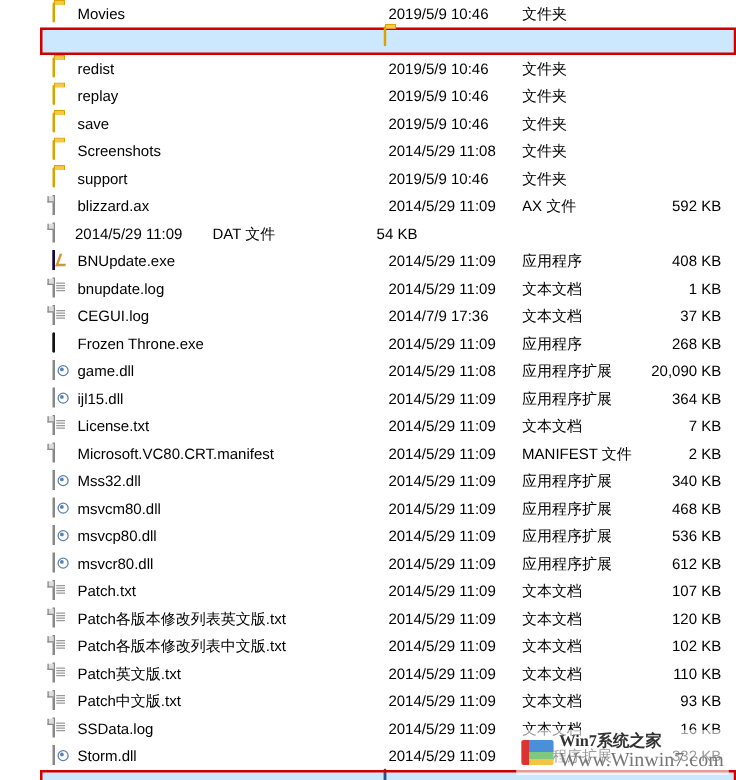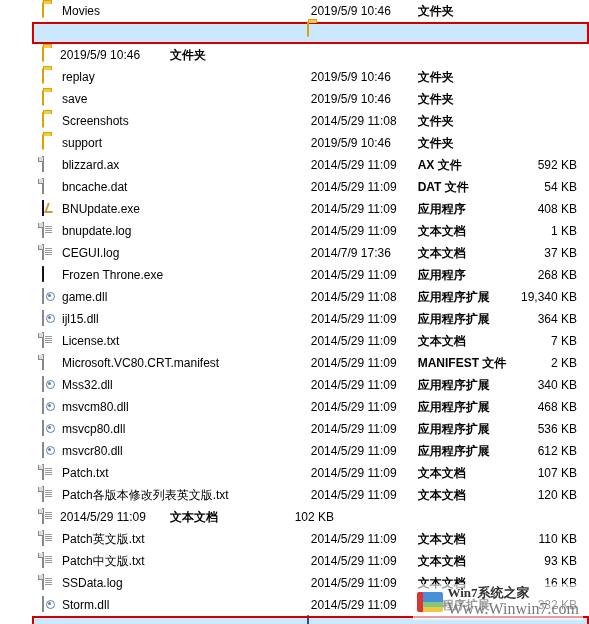--- a/index.html
+++ b/index.html
@@ -45,21 +45,20 @@
     text-overflow: ellipsis;
     padding-left: 2px;
   }
   .col-date {
     width: 110px;
     overflow: hidden;
   }
   .col-type {
     width: 96px;
     overflow: hidden;
-    font-weight: bold;
   }
   .col-size {
     width: 80px;
     text-align: right;
     padding-right: 12px;
     overflow: hidden;
   }
   
   .ico { width:16px; height:16px; display:block; }
   .ico-folder { 
@@ -158,20 +157,21 @@
       </div>
       <div class="col-name">MPQCleaner</div>
       <div class="col-date">2019/5/14 15:40</div>
       <div class="col-type">文件夹</div>
       <div class="col-size"></div>
     </div>
     <div class="file-row">
       <div class="col-icon">
         <span class="ico"><span class="ico-folder"></span></span>
       </div>
+      <div class="col-name">redist</div>
       <div class="col-date">2019/5/9 10:46</div>
       <div class="col-type">文件夹</div>
       <div class="col-size"></div>
     </div>
     <div class="file-row">
       <div class="col-icon">
         <span class="ico"><span class="ico-folder"></span></span>
       </div>
       <div class="col-name">replay</div>
       <div class="col-date">2019/5/9 10:46</div>
@@ -211,21 +211,20 @@
       </div>
       <div class="col-name">blizzard.ax</div>
       <div class="col-date">2014/5/29 11:09</div>
       <div class="col-type">AX 文件</div>
       <div class="col-size">592 KB</div>
     </div>
     <div class="file-row">
       <div class="col-icon">
         <span class="ico"><span class="ico-file"></span></span>
       </div>
-      <div class="col-name">bncache.dat</div>
       <div class="col-date">2014/5/29 11:09</div>
       <div class="col-type">DAT 文件</div>
       <div class="col-size">54 KB</div>
     </div>
     <div class="file-row">
       <div class="col-icon">
         <span class="ico"><span class="ico-bnupdate"></span></span>
       </div>
       <div class="col-name">BNUpdate.exe</div>
       <div class="col-date">2014/5/29 11:09</div>
@@ -259,21 +258,21 @@
       <div class="col-type">应用程序</div>
       <div class="col-size">268 KB</div>
     </div>
     <div class="file-row">
       <div class="col-icon">
         <span class="ico"><span class="ico-dll"></span></span>
       </div>
       <div class="col-name">game.dll</div>
       <div class="col-date">2014/5/29 11:08</div>
       <div class="col-type">应用程序扩展</div>
-      <div class="col-size">19,340 KB</div>
+      <div class="col-size">20,090 KB</div>
     </div>
     <div class="file-row">
       <div class="col-icon">
         <span class="ico"><span class="ico-dll"></span></span>
       </div>
       <div class="col-name">ijl15.dll</div>
       <div class="col-date">2014/5/29 11:09</div>
       <div class="col-type">应用程序扩展</div>
       <div class="col-size">364 KB</div>
     </div>
@@ -346,20 +345,21 @@
       </div>
       <div class="col-name">Patch各版本修改列表英文版.txt</div>
       <div class="col-date">2014/5/29 11:09</div>
       <div class="col-type">文本文档</div>
       <div class="col-size">120 KB</div>
     </div>
     <div class="file-row">
       <div class="col-icon">
         <span class="ico"><span class="ico-file ico-txt"></span></span>
       </div>
+      <div class="col-name">Patch各版本修改列表中文版.txt</div>
       <div class="col-date">2014/5/29 11:09</div>
       <div class="col-type">文本文档</div>
       <div class="col-size">102 KB</div>
     </div>
     <div class="file-row">
       <div class="col-icon">
         <span class="ico"><span class="ico-file ico-txt"></span></span>
       </div>
       <div class="col-name">Patch英文版.txt</div>
       <div class="col-date">2014/5/29 11:09</div>

